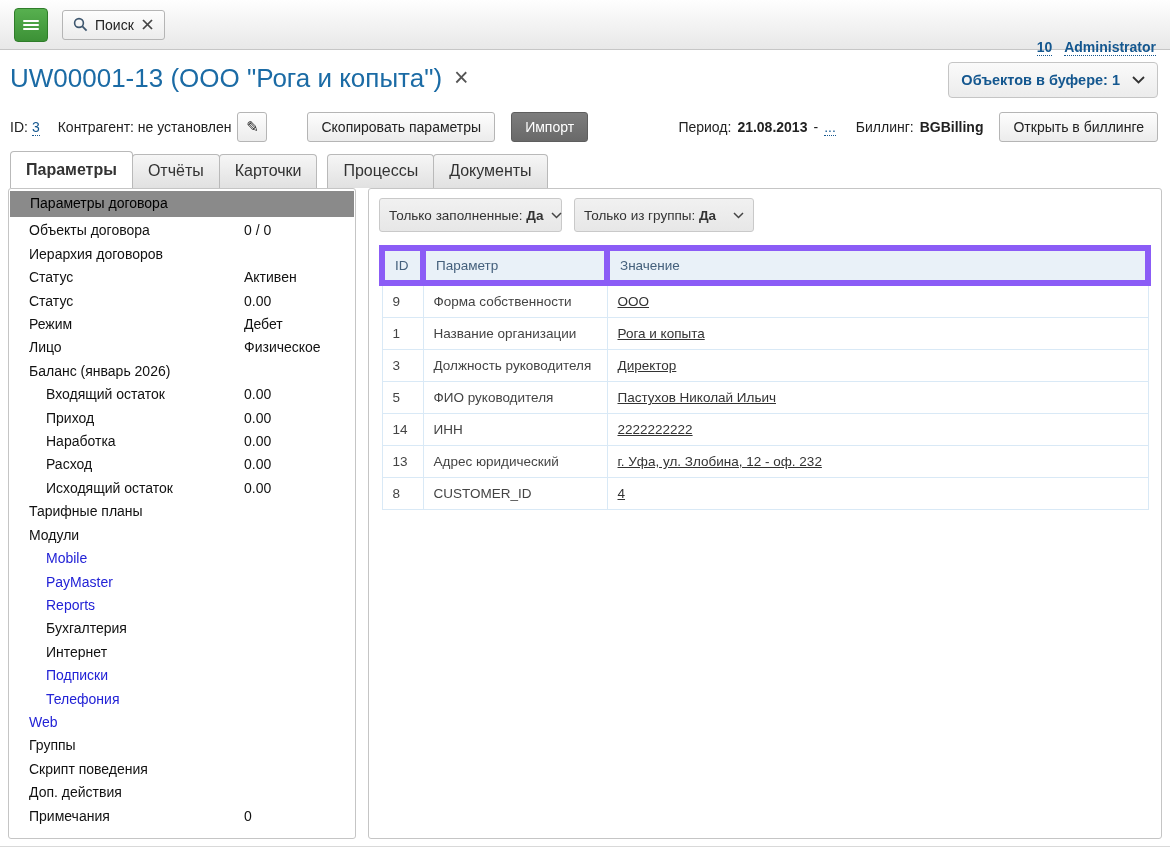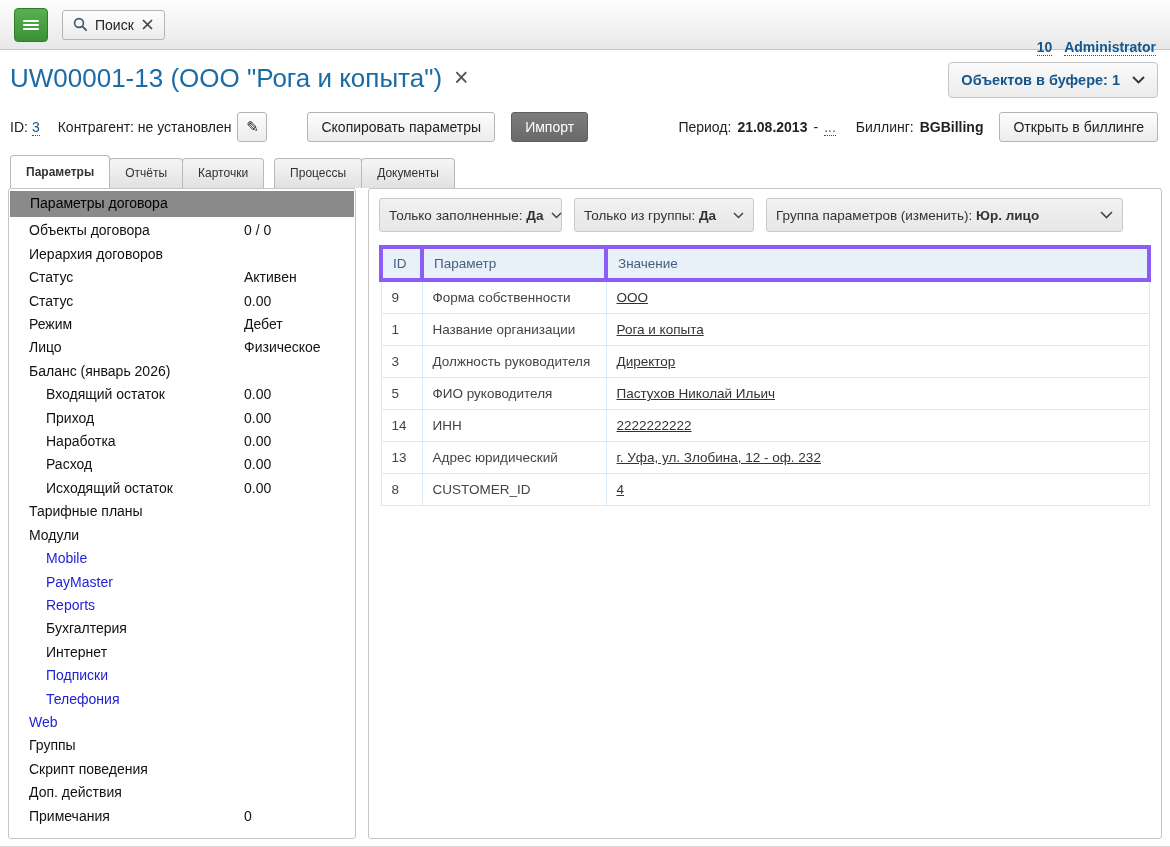--- a/index.html
+++ b/index.html
@@ -81,21 +81,21 @@
   .right-info b { font-weight: bold; }
   .right-info .sep { width: 8px; }
   .right-info .btn { margin-left: 10px; }
   
   .tabs { display: flex; align-items: flex-end; padding: 0 0 0 10px; margin-top: 10px; height: 34px; }
   .tab {
     padding: 7px 15px 8px 15px;
     background: linear-gradient(#f6f6f6, #e1e1e1);
     border: 1px solid #b9b9b9; border-bottom: none;
     border-radius: 4px 4px 0 0;
-    font-size: 12px; color: #333; cursor: pointer;
+    font-size: 16px; color: #333; cursor: pointer;
     margin-right: -1px;
   }
   .tab.active {
     background: #fff; font-weight: bold;
     padding-top: 9px; padding-bottom: 9px;
     position: relative; z-index: 2;
   }
   .tab.gap { margin-left: 11px; }
   
   .panels { display: flex; padding: 0 8px; height: 651px; }
@@ -129,21 +129,21 @@
   .filter .f-text b { font-weight: bold; }
   .filter.f1 { width: 183px; }
   .filter.f2 { width: 180px; }
   .filter.f3 { width: 357px; }
   .filter svg { margin-left: 8px; flex: 0 0 auto; }
   
   table.params { border-collapse: collapse; width: 100%; margin-top: 13px; font-size: 13.5px; }
   table.params th {
     background: #e9f1f8; color: #44607c; font-weight: normal;
     text-align: left; padding: 7px 8px 7px 10px;
-    border: 4px solid #8b5cf6;
+    border: 6px solid #8b5cf6;
   }
   table.params td {
     padding: 8px 8px 8px 10px; color: #444;
     border: 1px solid #d9e9f6; background: #fff;
   }
   table.params .col-id { width: 41px; }
   table.params .col-param { width: 184px; }
   .cell-link { color: #333; text-decoration: underline; cursor: pointer; }
   svg { display: block; }
 </style>
@@ -395,31 +395,20 @@
         <span class="f-text">
           <span>Только из группы:</span>
           <b>Да</b>
         </span>
         <span>
           <svg width="11" height="7" viewBox="0 0 11 7">
               <polyline points="1,1 5.5,5.5 10,1" fill="none" stroke="#444" stroke-width="1.5"></polyline>
             </svg>
         </span>
       </div>
-      <div class="filter f3">
-        <span class="f-text">
-          <span>Группа параметров (изменить):</span>
-          <b>Юр. лицо</b>
-        </span>
-        <span>
-          <svg width="13" height="8" viewBox="0 0 13 8">
-              <polyline points="1,1 6.5,6.5 12,1" fill="none" stroke="#444" stroke-width="1.6"></polyline>
-            </svg>
-        </span>
-      </div>
     </div>
 
     <table class="params">
       <thead>
         <tr>
           <th class="col-id">ID</th>
           <th class="col-param">Параметр</th>
           <th>Значение</th>
         </tr>
       </thead>

